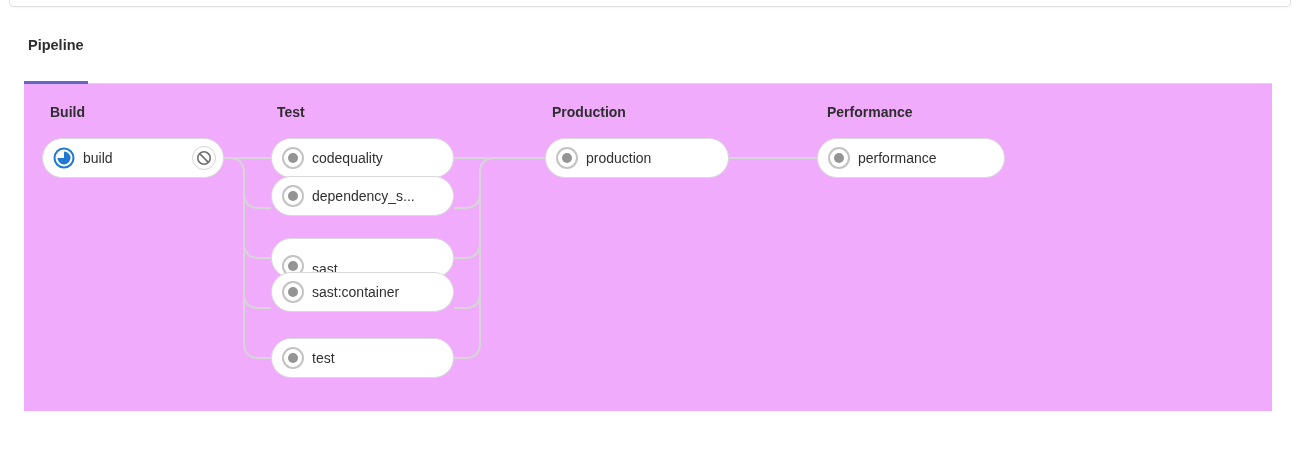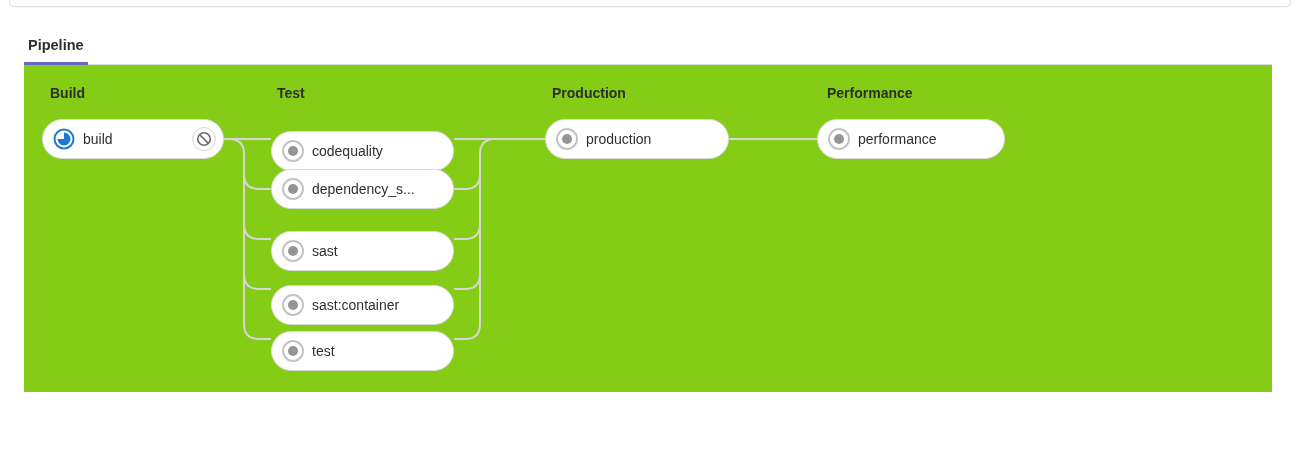--- a/index.html
+++ b/index.html
@@ -17,21 +17,21 @@
 
   .content { margin-left: 24px; width: 1248px; }
 
   
   .tabs {
     display: flex; align-items: flex-end;
     margin-top: 20px;
     border-bottom: 1px solid #dbdbdb;
   }
   .tab {
-    padding: 10px 4px 9px;
+    padding: 10px 4px 28px;
     margin-right: 14px;
     font-size: 14.5px;
     color: #737373;
     border-bottom: 3px solid transparent;
     margin-bottom: -1px;
     display: flex; align-items: flex-start;
     cursor: pointer;
   }
   .tab.active { color: #2e2e2e; font-weight: bold; border-bottom-color: #6666c4; }
   .badge {
@@ -39,21 +39,21 @@
     background: #e6e6e6; color: #525252;
     font-size: 12.5px; font-weight: normal;
     border-radius: 10px; padding: 1px 9px 2px;
   }
 
   
   .graph {
     position: relative;
     margin-left: 24px;
     width: 1248px; height: 327px;
-    background: #84cc16;
+    background: #f0abfc;
   }
   .stage-title {
     position: absolute; top: 20px;
     font-size: 14px; font-weight: bold; color: #2e2e2e;
   }
   #stage-title-build { left: 26px; }
   #stage-title-test { left: 253px; }
   #stage-title-production { left: 528px; }
   #stage-title-performance { left: 803px; }
 
@@ -63,25 +63,25 @@
     position: absolute; height: 40px;
     background: #fff;
     border: 1px solid #d9d9d9;
     border-radius: 20px;
     display: flex; align-items: center;
     padding: 0 10px; gap: 8px;
     font-size: 14px; color: #303030;
     cursor: pointer;
   }
   .col-build .job { left: 18px; width: 182px; }
-  .col-test .job { left: 247px; width: 183px; margin-top: 12px; }
+  .col-test .job { left: 247px; width: 183px; }
   .col-production .job { left: 521px; width: 184px; }
   .col-performance .job { left: 793px; width: 188px; }
-  .row-0 { top: 54px; } .row-1 { top: 92px; } .row-2 { top: 154px; }
-  .row-3 { top: 208px; } .row-4 { top: 254px; }
+  .row-0 { top: 54px; } .row-1 { top: 92px; } .row-2 { top: 154px; align-items: flex-end; }
+  .row-3 { top: 188px; } .row-4 { top: 254px; }
 
   .job .label {
     white-space: nowrap; overflow: hidden; text-overflow: ellipsis;
   }
 
   
   .status-created {
     width: 22px; height: 22px; flex: 0 0 22px;
     border: 2px solid #c3c3c3; border-radius: 50%;
     display: flex; align-items: center; justify-content: center;

